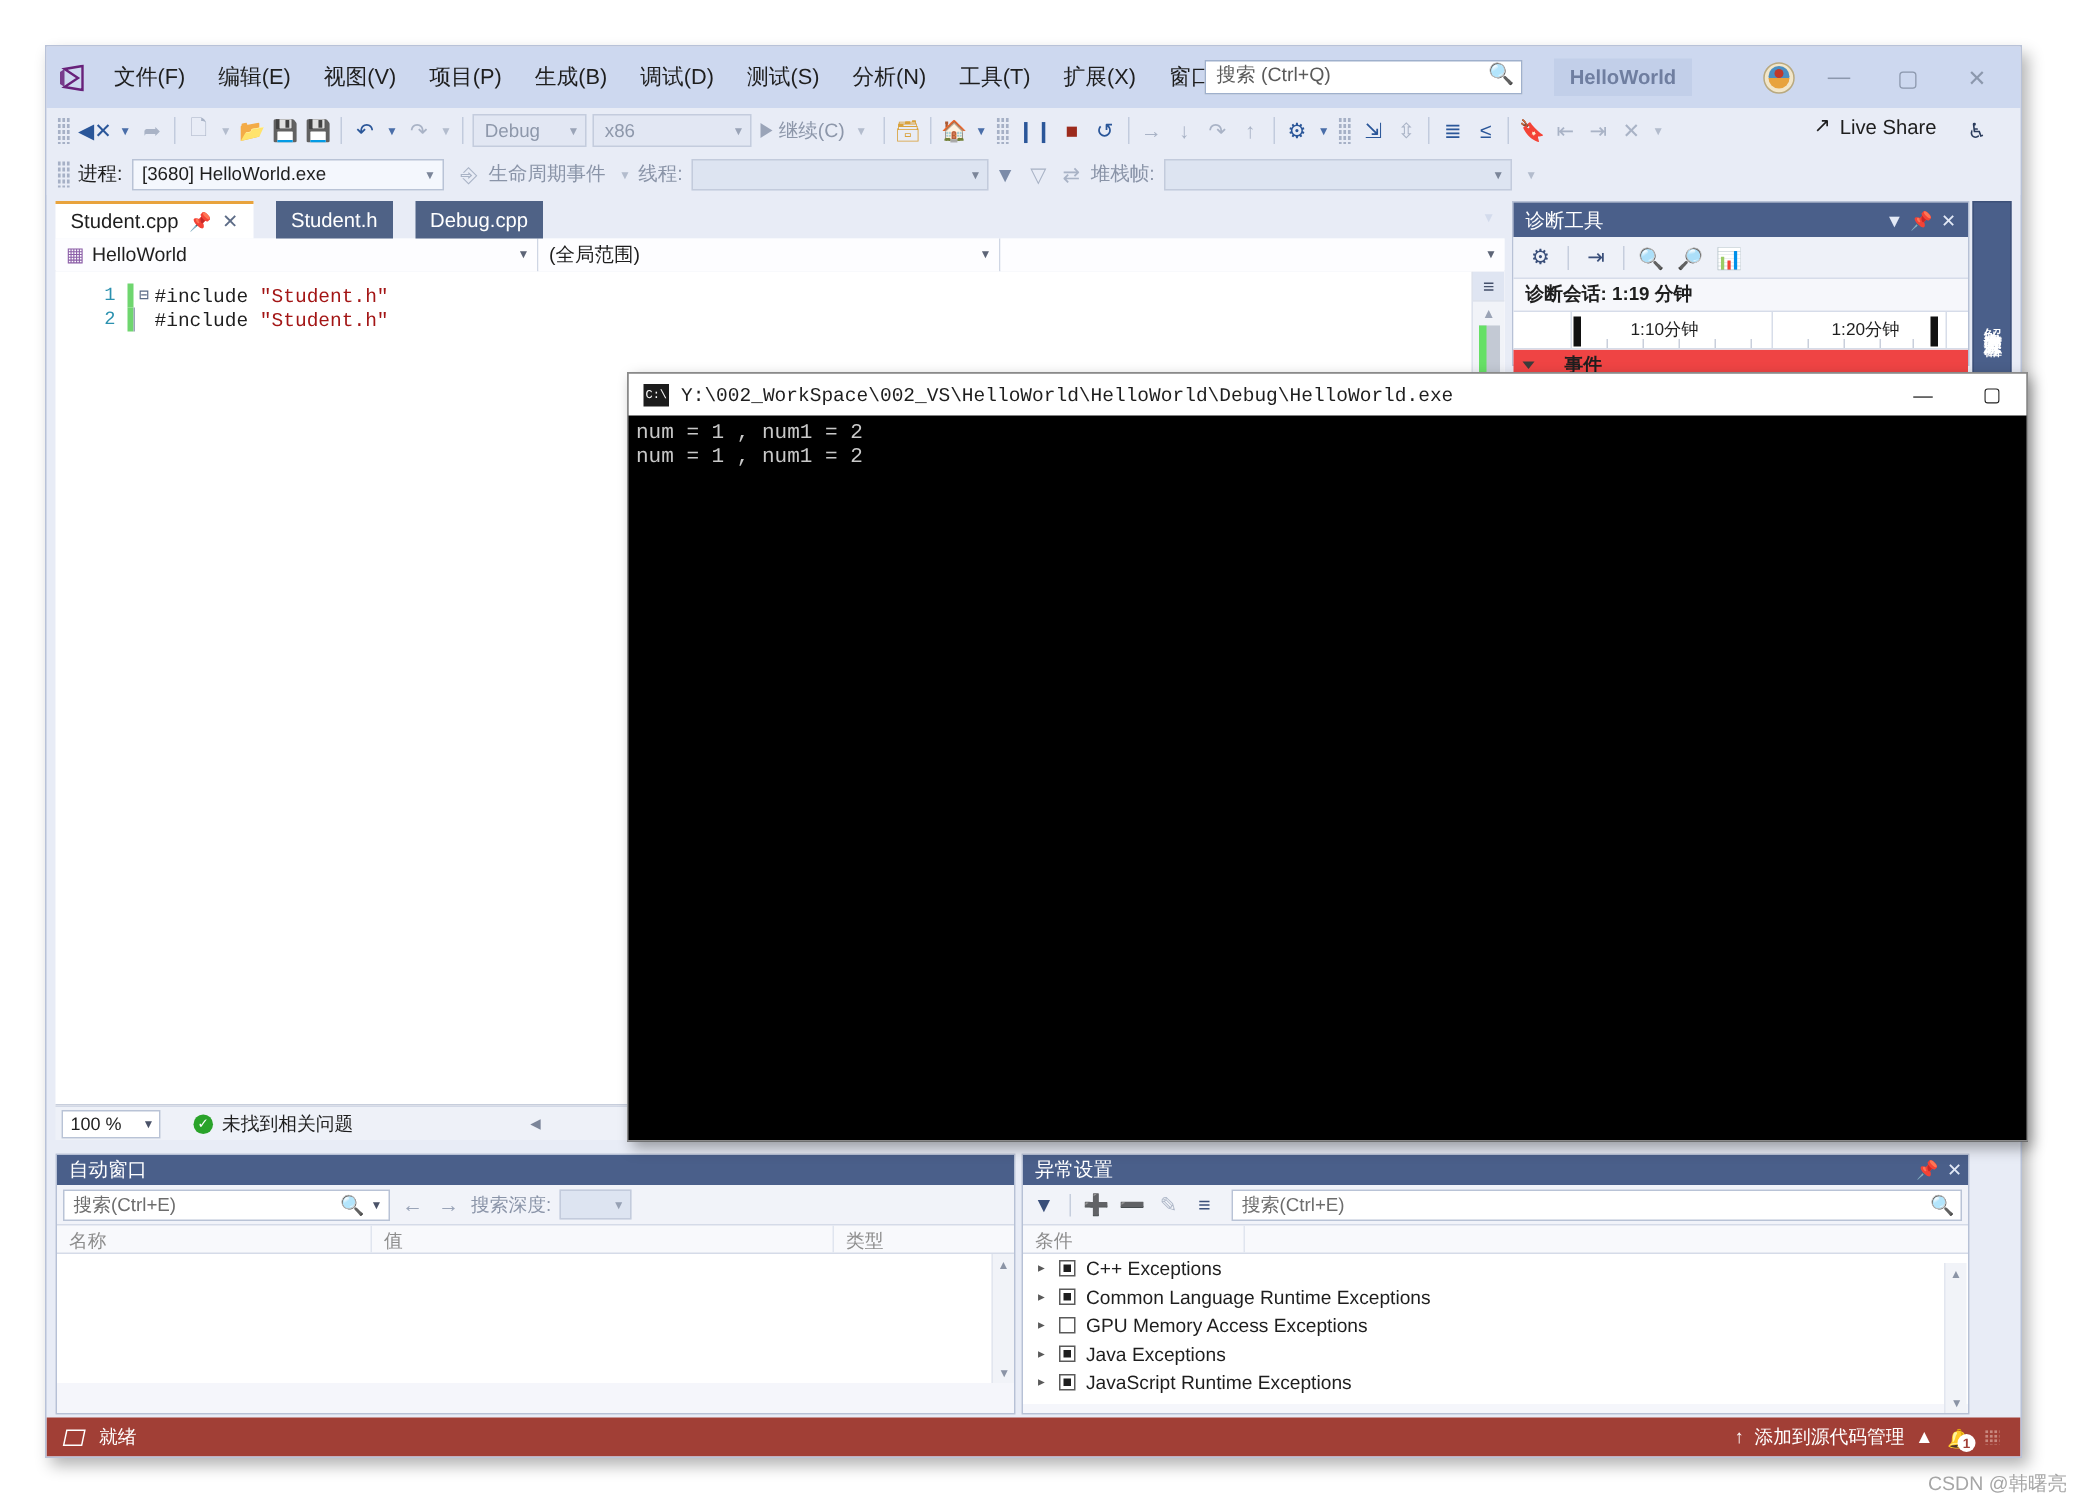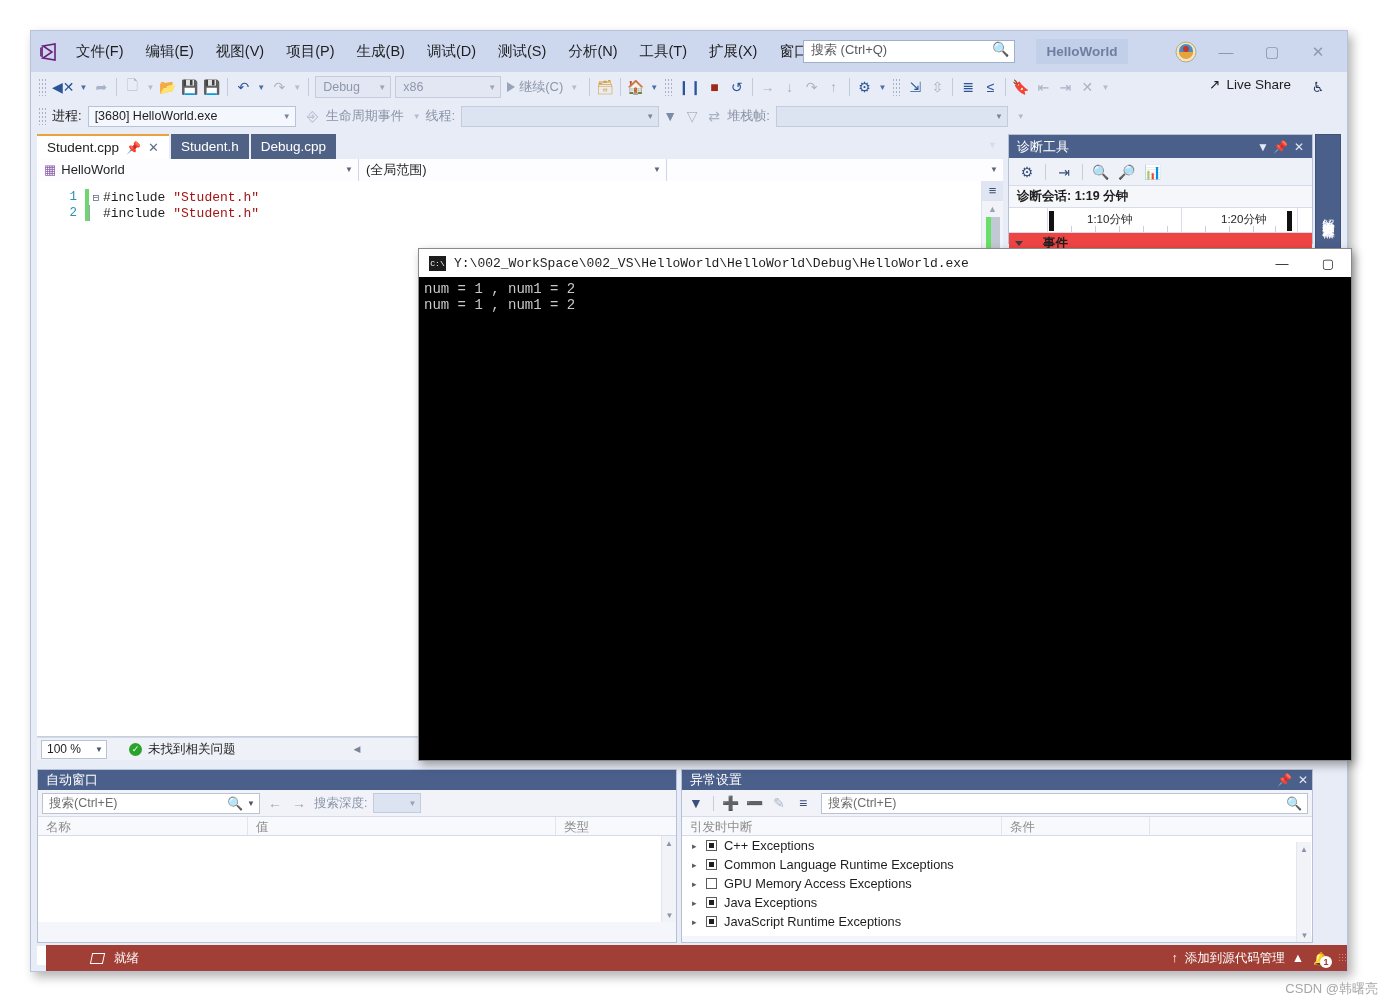--- a/index.html
+++ b/index.html
@@ -91,21 +91,21 @@
   }
   .inputbox .iv { flex:1; white-space:nowrap; }
   .inputbox .ia { font-size:8px; color:#7b8599; margin-left:8px;}
   .inputbox.empty { background:#dde4f1; border-color:#c3cbdc; }
 
   
   .editor-region { position: absolute; left: 6px; top: 103px; width: 966px; height: 628px; }
   .tabstrip { height: 25px; display:flex; align-items:flex-end; position:relative; }
   .etab {
     height: 25px; display:flex; align-items:center; gap:7px; padding: 0 10px;
-    font-size: 13.5px; color:#ffffff; background:#4f6286; margin-right: 2px;
+    font-size: 13.5px; color:#ffffff; background:#4f6286; margin-right: 15px;
   }
   .etab.active { background:#ffffff; color:#1e1e1e; border-top: 2px solid #e8a33d; }
   .etab .pin { font-size: 12px; }
   .etab .x { font-size: 13px; color:#6a7b9c; }
   .etab.active .x { color:#5d6c87; }
   .tabstrip-bg { position:absolute; left:0; right:0; top:0; height:25px; background:#5b6e95; z-index:-1; }
   .tabstrip-caret { position:absolute; right:6px; top:6px; font-size:9px; color:#d3dbec;}
 
   .navbar {
     height: 22px; background:#f6f7fb; display:flex; align-items:center;
@@ -224,22 +224,22 @@
   .cbx { width:11px; height:11px; border:1px solid #5a5a5a; background:#fff; position:relative;}
   .cbx.on::after { content:""; position:absolute; left:2px; top:2px; width:5px; height:5px; background:#1e1e1e;}
 
   
   .btabs { position:absolute; height:19px; display:flex; gap:2px; }
   .btab { background:#4f6286; color:#ffffff; font-size:12.5px; padding: 1px 8px 0 8px;
           display:flex;align-items:center; }
   .btab.active { background:#ffffff; color:#1e1e1e; font-weight:bold;}
 
   
-  .statusbar { position:absolute; left:15px; bottom:0; width:100%; height:26px; background:#a13f36;
-               display:flex; align-items:center; color:#fff; font-size:12.5px;padding-left:33px;}
+  .statusbar { position:absolute; left:0; bottom:0; width:100%; height:26px; background:#a13f36;
+               display:flex; align-items:center; color:#fff; font-size:12.5px;}
   .sb-left { display:flex; align-items:center; gap:10px; padding-left:12px;}
   .sb-sq { width:13px;height:11px;border:1.5px solid #fff; transform: skewX(-12deg);}
   .sb-right { margin-left:auto; display:flex; align-items:center; gap:7px; padding-right:14px;}
   .bell { position:relative; width:20px; height:18px; display:flex;align-items:center;justify-content:center;}
   .bell-badge { position:absolute; right:-1px; bottom:-1px; width:12px;height:12px;border-radius:50%;
                 background:#fff; color:#a13f36; font-size:9px; display:flex;align-items:center;justify-content:center;
                 font-weight:bold;}
   .sb-grip { width:10px;height:10px; background-image: radial-gradient(#c98980 1px, transparent 1px);
              background-size:3px 3px;}
 
@@ -574,21 +574,20 @@
         <div class="ex-ico dim">➕</div>
         <div class="ex-ico dim">➖</div>
         <div class="ex-ico dim">✎</div>
         <div class="ex-ico">≡</div>
         <div class="srch" style="flex:1;margin-left:4px;">
           <span class="sv">搜索(Ctrl+E)</span>
           <span class="si">🔍</span>
         </div>
       </div>
       <div class="grid-head">
-        <div class="gh" style="width:320px;">引发时中断</div>
         <div class="gh" style="width:148px;">条件</div>
         <div class="gh" style="flex:1;border-right:none;"></div>
       </div>
       <div class="ex-rows">
         <div class="ex-row">
           <span class="ex-exp">▸</span>
           <span class="cbx on"></span>
           <span>C++ Exceptions</span>
         </div>
         <div class="ex-row">

